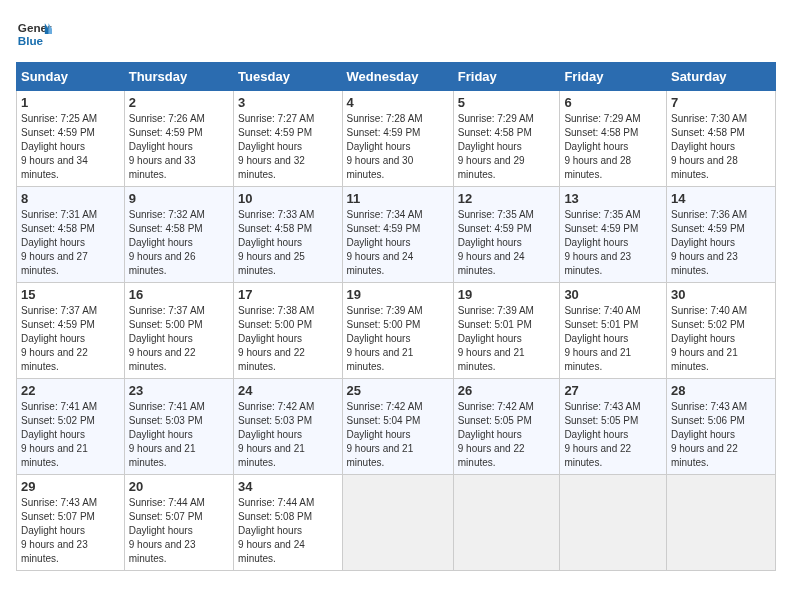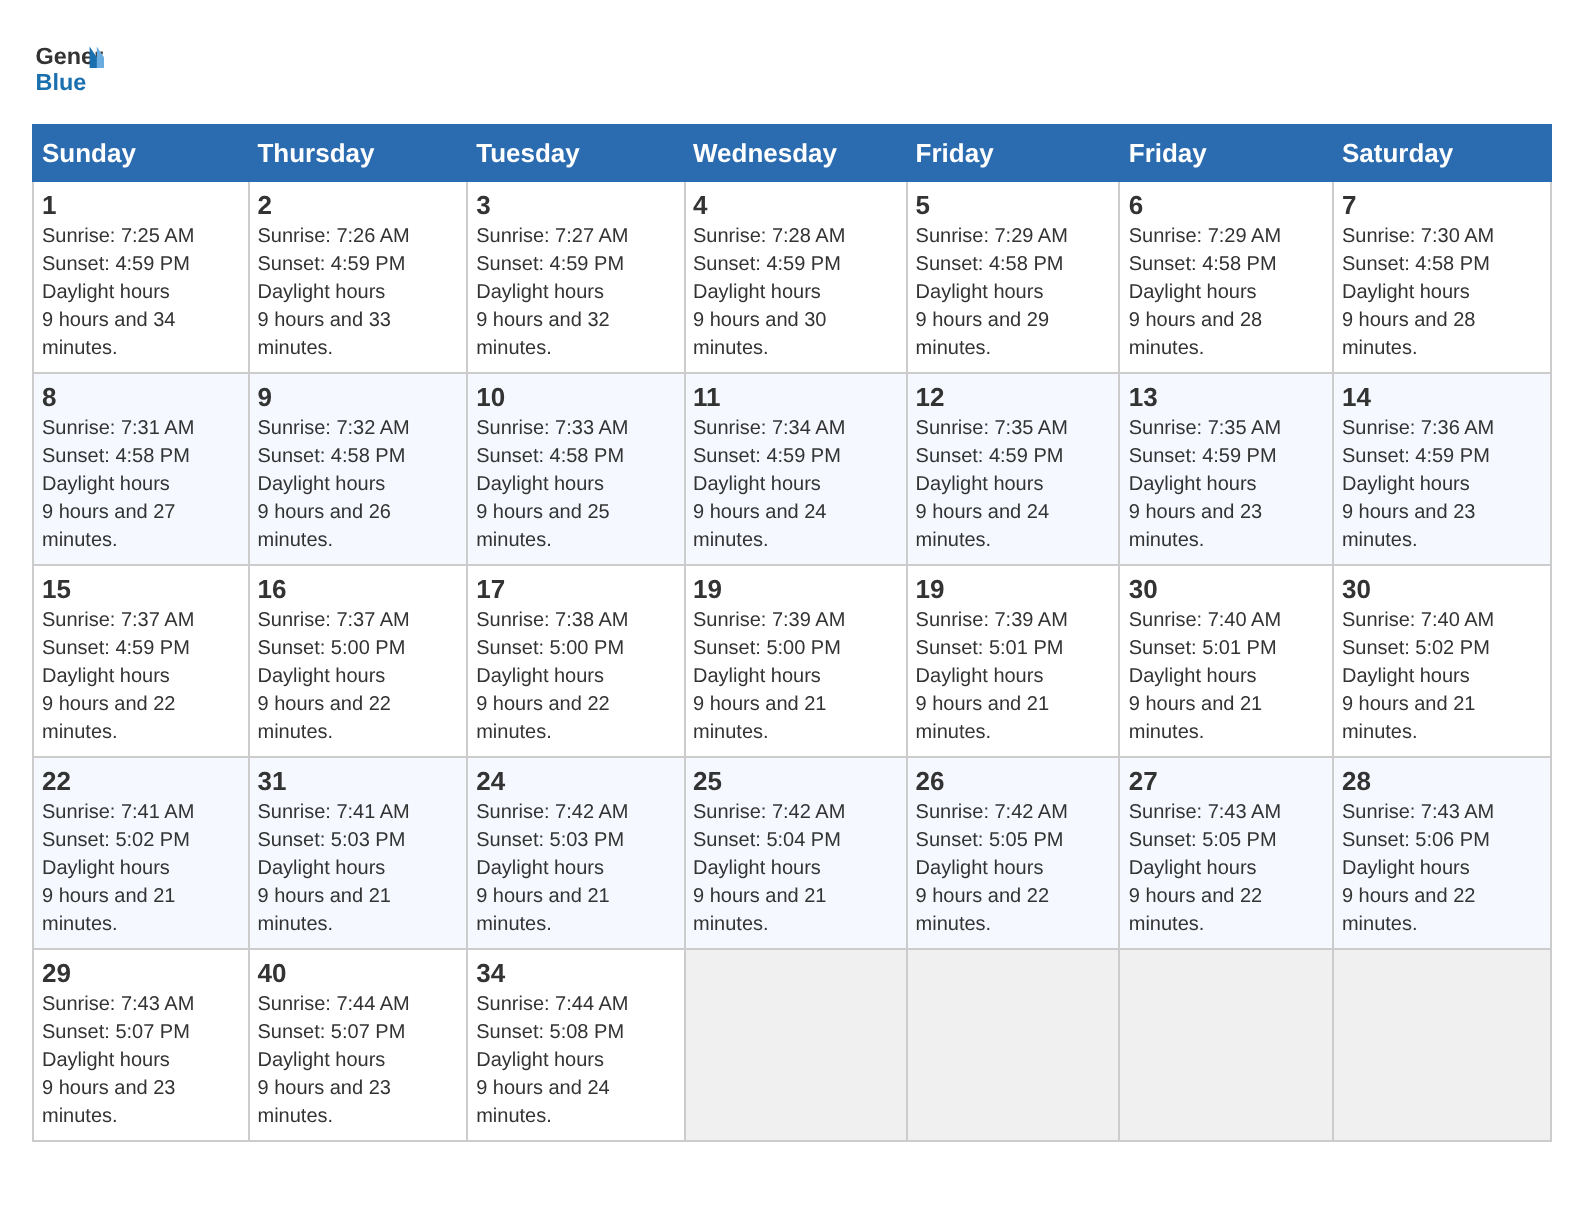--- a/index.html
+++ b/index.html
@@ -196,21 +196,21 @@
         <span class="day-num">30</span>
         <span class="day-info">Sunrise: 7:40 AM<br>Sunset: 5:02 PM<br>Daylight hours<br>9 hours and 21 minutes.</span>
       </td>
       </tr>
       <tr>
         <td>
         <span class="day-num">22</span>
         <span class="day-info">Sunrise: 7:41 AM<br>Sunset: 5:02 PM<br>Daylight hours<br>9 hours and 21 minutes.</span>
       </td>
         <td>
-        <span class="day-num">31</span>
+        <span class="day-num">23</span>
         <span class="day-info">Sunrise: 7:41 AM<br>Sunset: 5:03 PM<br>Daylight hours<br>9 hours and 21 minutes.</span>
       </td>
         <td>
         <span class="day-num">24</span>
         <span class="day-info">Sunrise: 7:42 AM<br>Sunset: 5:03 PM<br>Daylight hours<br>9 hours and 21 minutes.</span>
       </td>
         <td>
         <span class="day-num">25</span>
         <span class="day-info">Sunrise: 7:42 AM<br>Sunset: 5:04 PM<br>Daylight hours<br>9 hours and 21 minutes.</span>
       </td>
@@ -226,21 +226,21 @@
         <span class="day-num">28</span>
         <span class="day-info">Sunrise: 7:43 AM<br>Sunset: 5:06 PM<br>Daylight hours<br>9 hours and 22 minutes.</span>
       </td>
       </tr>
       <tr>
         <td>
         <span class="day-num">29</span>
         <span class="day-info">Sunrise: 7:43 AM<br>Sunset: 5:07 PM<br>Daylight hours<br>9 hours and 23 minutes.</span>
       </td>
         <td>
-        <span class="day-num">40</span>
+        <span class="day-num">20</span>
         <span class="day-info">Sunrise: 7:44 AM<br>Sunset: 5:07 PM<br>Daylight hours<br>9 hours and 23 minutes.</span>
       </td>
         <td>
         <span class="day-num">34</span>
         <span class="day-info">Sunrise: 7:44 AM<br>Sunset: 5:08 PM<br>Daylight hours<br>9 hours and 24 minutes.</span>
       </td>
         <td class="empty-cell"></td>
         <td class="empty-cell"></td>
         <td class="empty-cell"></td>
         <td class="empty-cell"></td>

